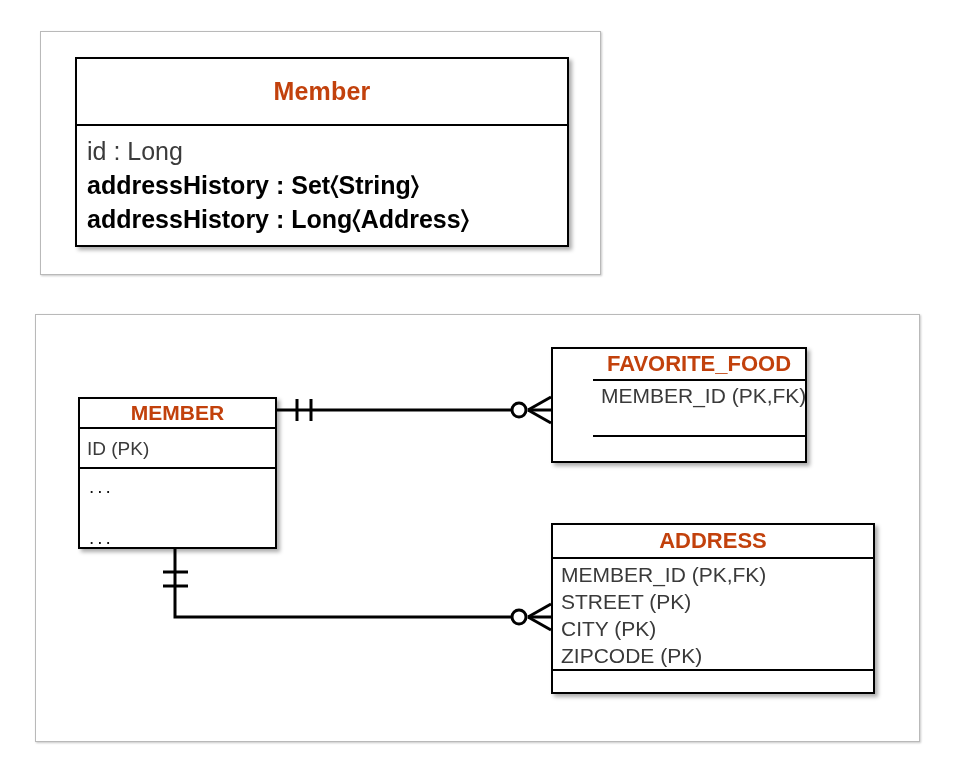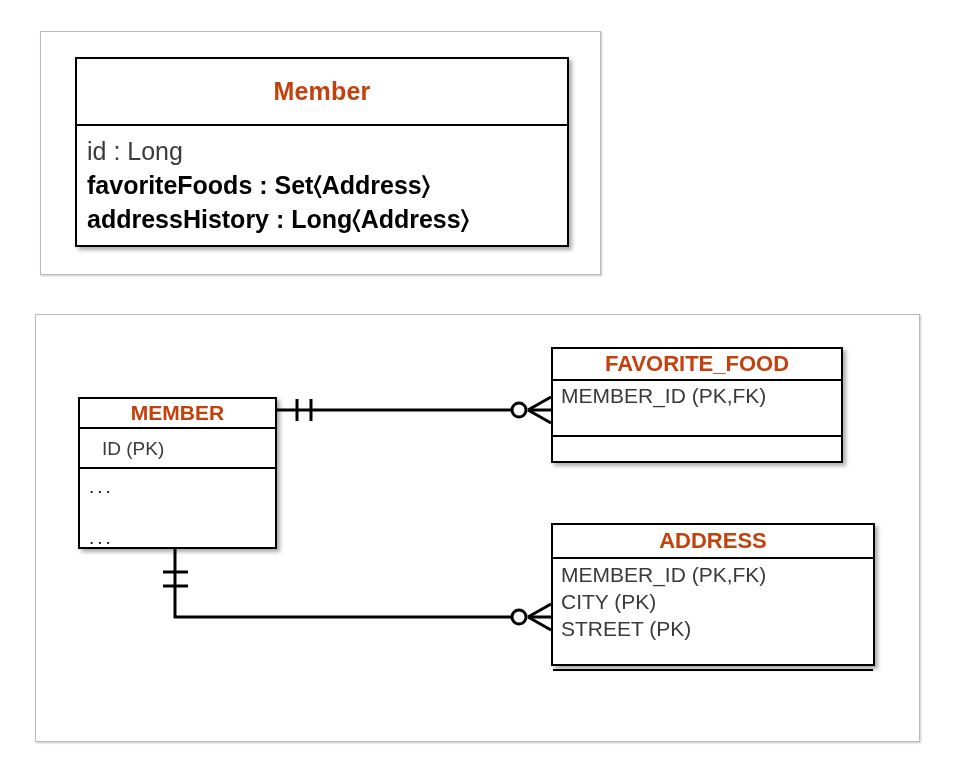--- a/index.html
+++ b/index.html
@@ -91,37 +91,37 @@
   #uml-member .attr.strong {
     font-weight: bold;
     color: #000;
   }
 
   
   #er-member {
     left: 78px; top: 397px; width: 199px; height: 152px;
   }
   #er-member .sect.title { height: 28px; font-size: 21px; }
-  #er-member .sect.keys  { height: 40px; padding-left: 22px; display:flex; flex-direction:column; justify-content:center;}
+  #er-member .sect.keys  { height: 40px; padding-left: 7px; display:flex; flex-direction:column; justify-content:center;}
   #er-member .sect.rest  { height: 80px; padding: 7px 0 0 9px; }
   #er-member .attr       { font-size: 19px; line-height: 25px; color:#3a3a3a;}
   #er-member .dots       { font-size: 19px; line-height: 18px; color:#111; letter-spacing: 3px; }
   #er-member .dots.d1 { margin-top: 2px; }
   #er-member .dots.d2 { margin-top: 33px; }
 
   #er-favfood {
-    left: 551px; top: 347px; width: 292px; height: 116px;
+    left: 551px; top: 347px; width: 256px; height: 116px; padding-left: 40px;
   }
   #er-favfood .sect.title { height: 30px; font-size: 22px; }
   #er-favfood .sect.keys  { height: 56px; padding: 1px 0 0 8px; }
   #er-favfood .sect.empty { height: 26px; }
   #er-favfood .attr       { font-size: 21px; line-height: 27px; color:#3a3a3a; }
 
   #er-address {
-    left: 551px; top: 523px; width: 324px; height: 143px;
+    left: 551px; top: 523px; width: 324px; height: 171px;
   }
   #er-address .sect.title { height: 32px; font-size: 22px; }
   #er-address .sect.keys  { height: 112px; padding: 2px 0 0 8px; }
   #er-address .sect.empty { height: 27px; }
   #er-address .attr       { font-size: 21px; line-height: 27px; color:#3a3a3a; }
 
   
   #connectors {
     position: absolute;
     left: 0; top: 0;
@@ -133,21 +133,21 @@
 <body>
 
 <div id="canvas">
 
   <div class="frame" id="frame-uml"></div>
 
   <div class="box" id="uml-member">
     <div class="sect title">Member</div>
     <div class="sect attrs">
       <div class="attr thin">id : Long</div>
-      <div class="attr strong">favoriteFoods : Set〈Address〉</div>
+      <div class="attr strong">addressHistory : Set〈String〉</div>
       <div class="attr strong">addressHistory : Long〈Address〉</div>
     </div>
   </div>
 
   <div class="frame" id="frame-er"></div>
 
   <svg id="connectors" viewBox="0 0 956 774" xmlns="http://www.w3.org/2000/svg">
 
     <g>
       <line x1="277" y1="410" x2="512" y2="410" stroke="#000" stroke-width="3"></line>
@@ -191,19 +191,20 @@
     <div class="sect keys">
       <div class="attr">MEMBER_ID (PK,FK)</div>
     </div>
     <div class="sect empty"></div>
   </div>
 
   <div class="box" id="er-address">
     <div class="sect title">ADDRESS</div>
     <div class="sect keys">
       <div class="attr">MEMBER_ID (PK,FK)</div>
+      <div class="attr">STREET (PK)</div>
       <div class="attr">CITY (PK)</div>
-      <div class="attr">STREET (PK)</div>
+      <div class="attr">ZIPCODE (PK)</div>
     </div>
     <div class="sect empty"></div>
   </div>
 
 </div>
 
 </body></html>

